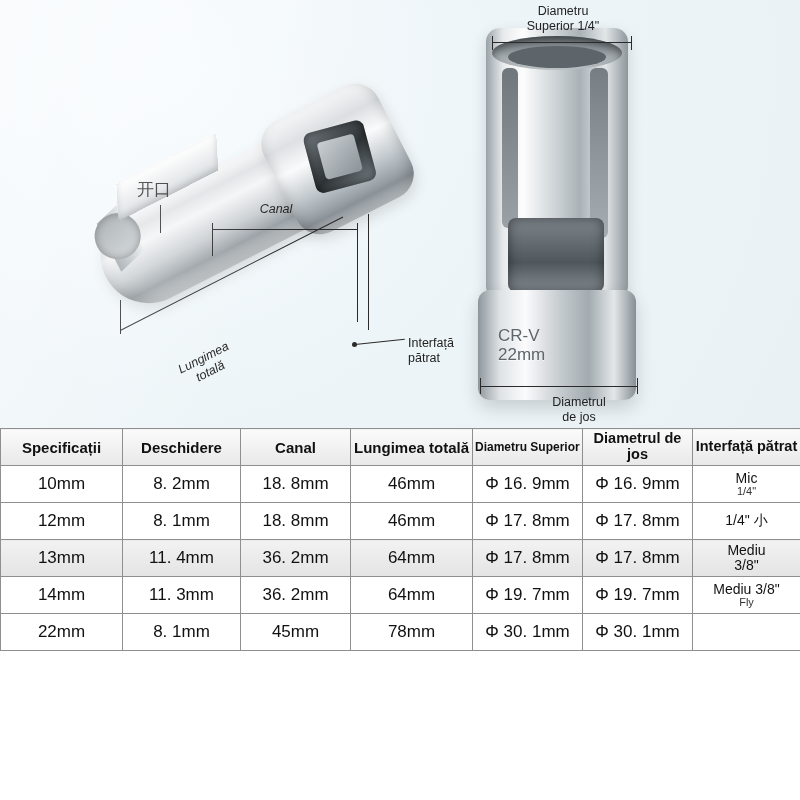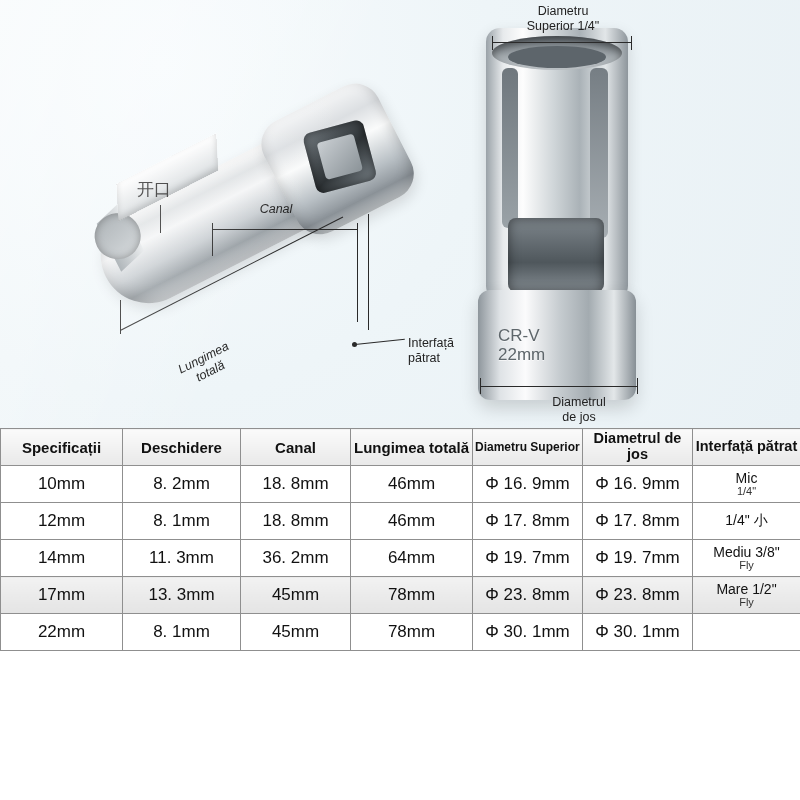--- a/index.html
+++ b/index.html
@@ -248,44 +248,44 @@
           <td>12mm</td>
           <td>8. 1mm</td>
           <td>18. 8mm</td>
           <td>46mm</td>
           <td>Φ 17. 8mm</td>
           <td>Φ 17. 8mm</td>
           <td class="iface">
             <div>1/4" 小</div>
           </td>
         </tr>
+        <tr class="shade">
+          <td>13mm</td>
+          <td>11. 4mm</td>
+          <td>36. 2mm</td>
+          <td>64mm</td>
+          <td>Φ 17. 8mm</td>
+          <td>Φ 17. 8mm</td>
+          <td class="iface">
+            <div>Mediu</div>
+            <div>3/8"</div>
+          </td>
+        </tr>
         <tr>
           <td>14mm</td>
           <td>11. 3mm</td>
           <td>36. 2mm</td>
           <td>64mm</td>
           <td>Φ 19. 7mm</td>
           <td>Φ 19. 7mm</td>
           <td class="iface">
             <div>Mediu 3/8"</div>
             <div class="mini">Fly</div>
           </td>
         </tr>
-        <tr class="shade">
-          <td>17mm</td>
-          <td>13. 3mm</td>
-          <td>45mm</td>
-          <td>78mm</td>
-          <td>Φ 23. 8mm</td>
-          <td>Φ 23. 8mm</td>
-          <td class="iface">
-            <div>Mare 1/2"</div>
-            <div class="mini">Fly</div>
-          </td>
-        </tr>
         <tr>
           <td>22mm</td>
           <td>8. 1mm</td>
           <td>45mm</td>
           <td>78mm</td>
           <td>Φ 30. 1mm</td>
           <td>Φ 30. 1mm</td>
           <td class="iface">
             <div></div>
           </td>

